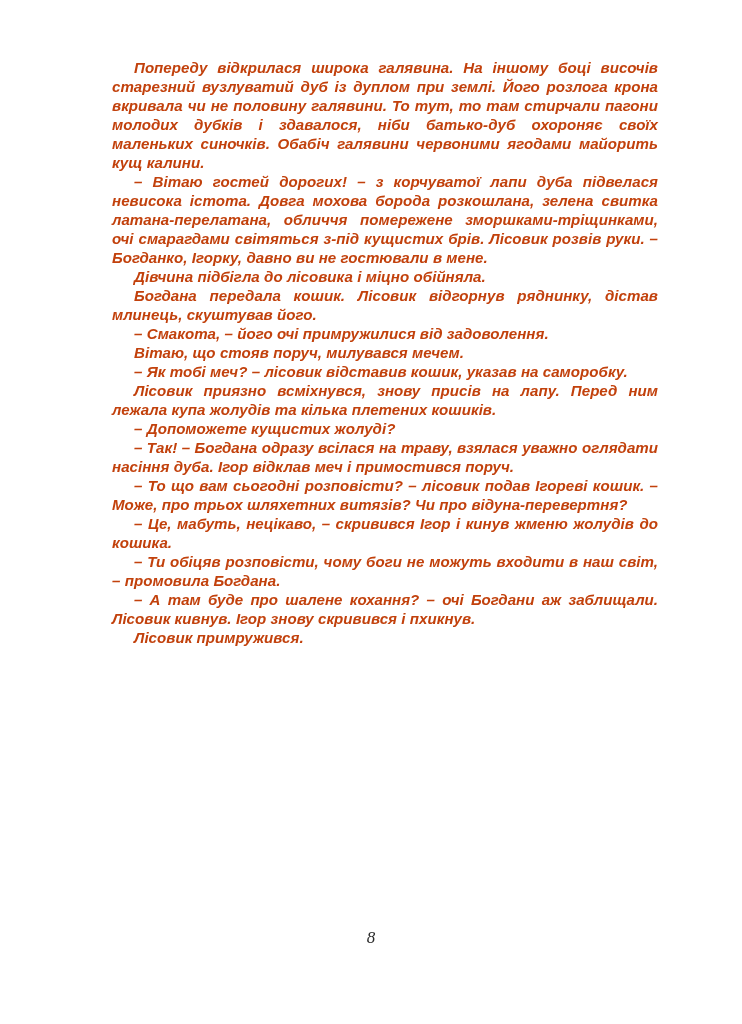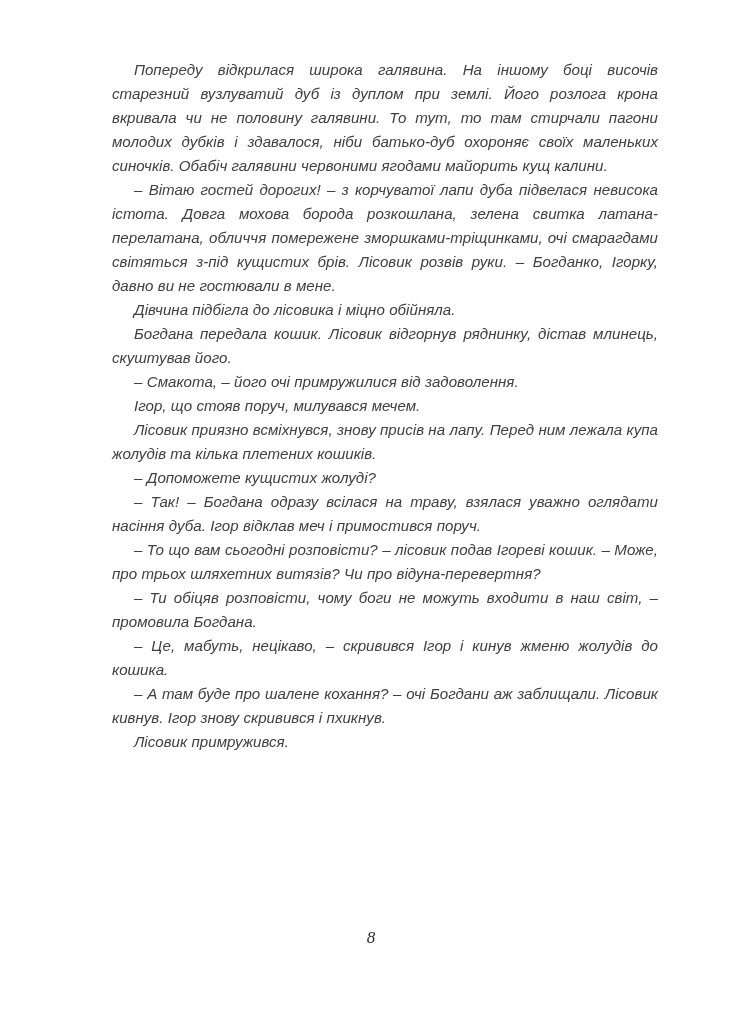--- a/index.html
+++ b/index.html
@@ -23,24 +23,24 @@
     left: 112px;
     top: 58px;
     width: 546px;
   }
 
   p.para {
     margin: 0;
     padding: 0;
     font-family: "Liberation Sans", "DejaVu Sans", sans-serif;
     font-style: italic;
-    font-weight: 400;
+    font-weight: 700;
     font-size: 15.1px;
-    line-height: 24px;
-    color: #404040;
+    line-height: 19px;
+    color: #c2410c;
     text-align: justify;
     text-justify: inter-word;
     text-indent: 22px;
     letter-spacing: 0.02px;
     word-spacing: 0.1px;
     -webkit-hyphens: none;
     hyphens: none;
   }
 
   .page-number {
@@ -61,26 +61,27 @@
 <body>
 
 <div class="page">
 
   <div class="text-block">
     <p class="para">Попереду відкрилася широка галявина. На іншому боці височів старезний вузлуватий дуб із дуплом при землі. Його розлога крона вкривала чи не половину галявини. То тут, то там стирчали пагони молодих дубків і здавалося, ніби батько-дуб охороняє своїх маленьких синочків. Обабіч галявини червоними ягодами майорить кущ калини.</p>
     <p class="para">– Вітаю гостей дорогих! – з корчуватої лапи дуба підвелася невисока істота. Довга мохова борода розкошлана, зелена свитка латана-перелатана, обличчя помережене зморшками-тріщинками, очі смарагдами світяться з-під кущистих брів. Лісовик розвів руки. – Богданко, Ігорку, давно ви не гостювали в мене.</p>
     <p class="para">Дівчина підбігла до лісовика і міцно обійняла.</p>
     <p class="para">Богдана передала кошик. Лісовик відгорнув ряднинку, дістав млинець, скуштував його.</p>
     <p class="para">– Смакота, – його очі примружилися від задоволення.</p>
-    <p class="para">Ігор, що стояв поруч, милувався мечем.</p>
+    <p class="para">Вітаю, що стояв поруч, милувався мечем.</p>
+    <p class="para">– Як тобі меч? – лісовик відставив кошик, указав на саморобку.</p>
     <p class="para">Лісовик приязно всміхнувся, знову присів на лапу. Перед ним лежала купа жолудів та кілька плетених кошиків.</p>
     <p class="para">– Допоможете кущистих жолуді?</p>
     <p class="para">– Так! – Богдана одразу всілася на траву, взялася уважно оглядати насіння дуба. Ігор відклав меч і примостився поруч.</p>
     <p class="para">– То що вам сьогодні розповісти? – лісовик подав Ігореві кошик. – Може, про трьох шляхетних витязів? Чи про відуна-перевертня?</p>
+    <p class="para">– Це, мабуть, нецікаво, – скривився Ігор і кинув жменю жолудів до кошика.</p>
     <p class="para">– Ти обіцяв розповісти, чому боги не можуть входити в наш світ, – промовила Богдана.</p>
-    <p class="para">– Це, мабуть, нецікаво, – скривився Ігор і кинув жменю жолудів до кошика.</p>
     <p class="para">– А там буде про шалене кохання? – очі Богдани аж заблищали. Лісовик кивнув. Ігор знову скривився і пхикнув.</p>
     <p class="para">Лісовик примружився.</p>
   </div>
 
   <div class="page-number">8</div>
 
 </div>
 
 </body></html>

